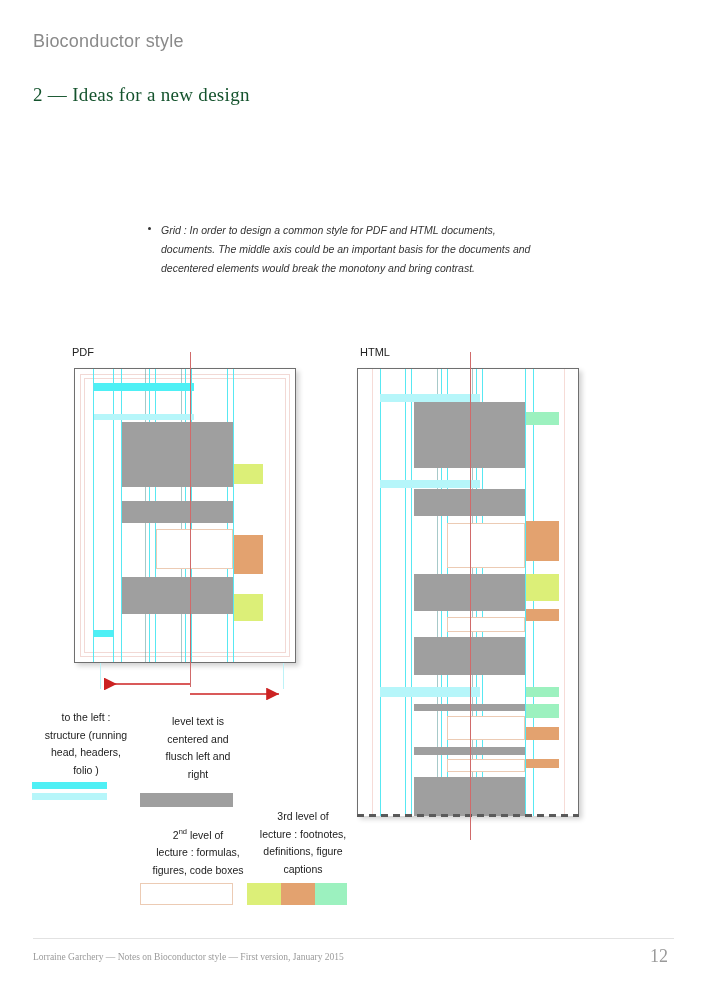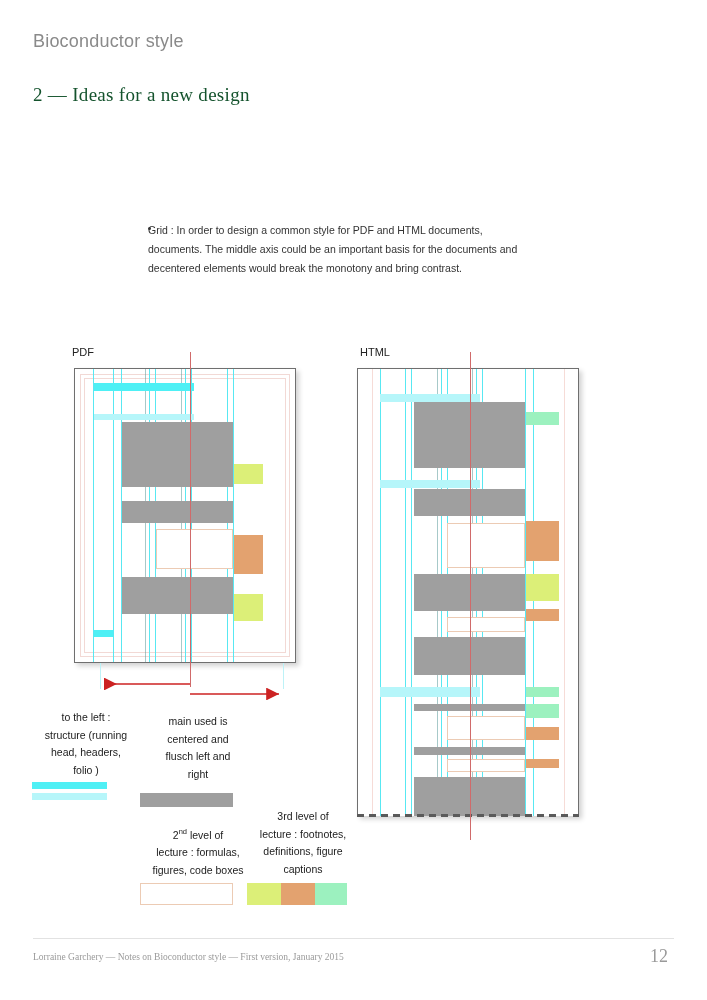--- a/index.html
+++ b/index.html
@@ -24,21 +24,21 @@
 
   
   #bullet-block{
     position:absolute;left:148px;top:221px;width:420px;
     font-size:10.5px;color:#333333;line-height:19.2px;
   }
   #bullet-block .dot{
     position:absolute;left:0px;top:6px;width:3px;height:3px;
     border-radius:50%;background:#333;
   }
-  #bullet-block .lines{}
+  #bullet-block .lines{margin-left:13px;font-style:italic;}
   #bullet-block .lines div{white-space:nowrap;}
 
   
   .fig-label{position:absolute;font-size:11px;color:#222;}
   #label-pdf{left:72px;top:346px;}
   #label-html{left:360px;top:346px;}
 
   
   .mock{position:absolute;background:#fff;box-sizing:border-box;overflow:hidden;}
   #pdf-mock{
@@ -223,21 +223,21 @@
     <line x1="190" y1="694" x2="279" y2="694" stroke="#cc2222" stroke-width="1.6" marker-end="url(#ah-r)"></line>
   </svg>
 
   <div class="legend" id="legend-left">
     <div>to the left :</div>
     <div>structure (running</div>
     <div>head, headers,</div>
     <div>folio )</div>
   </div>
   <div class="legend" id="legend-mid">
-    <div>main used is</div>
+    <div>level text is</div>
     <div>centered and</div>
     <div>flusch left and</div>
     <div>right</div>
   </div>
   <div class="legend" id="legend-mid2">
     <div>2<sup>nd</sup> level of</div>
     <div>lecture :  formulas,</div>
     <div>figures, code boxes</div>
   </div>
   <div class="legend" id="legend-right2">

